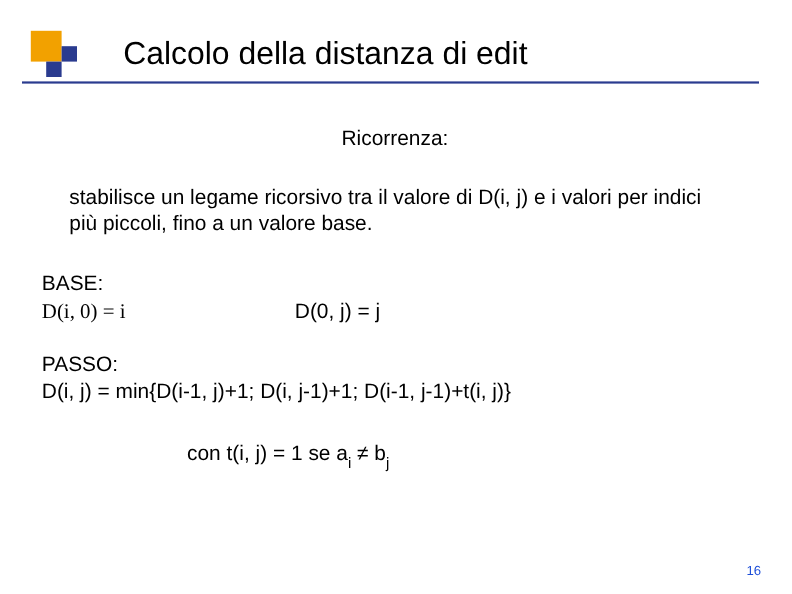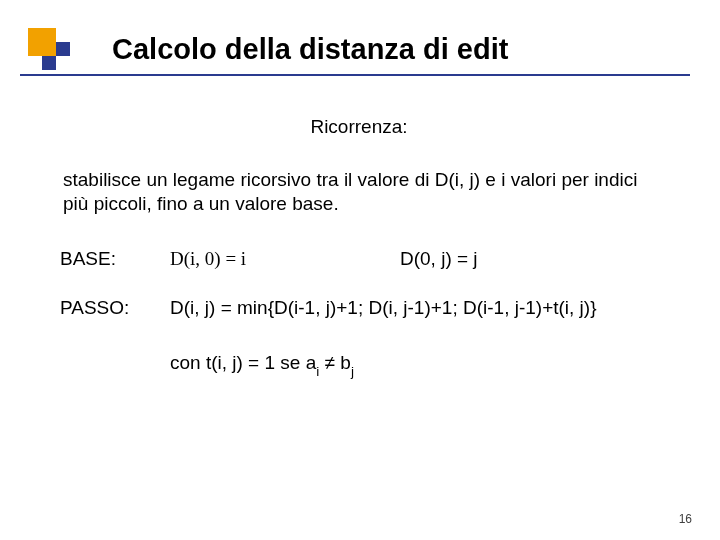--- a/index.html
+++ b/index.html
@@ -43,21 +43,21 @@
     width: 14px;
     height: 14px;
     background: #2a3b8f;
   }
   .title {
     position: absolute;
     top: 33px;
     left: 112px;
     font-family: Arial, Helvetica, sans-serif;
     font-size: 29px;
-    font-weight: bold;
+    font-weight: normal;
     color: #000;
   }
   .title-underline {
     position: absolute;
     top: 74px;
     left: 20px;
     width: 670px;
     height: 2px;
     background: #2a3b8f;
   }
@@ -72,24 +72,24 @@
   .subheading {
     margin-bottom: 28px;
     text-align: center;
   }
   .paragraph {
     margin-left: 25px;
     margin-right: 30px;
     margin-bottom: 30px;
   }
   .definition-row {
-    margin-left: 22px;
     margin-bottom: 24px;
     display: flex;
     align-items: flex-start;
+    flex-direction: column;
   }
   .def-label {
     width: 110px;
     flex-shrink: 0;
   }
   .def-body {
     flex: 1;
   }
   .two-cols {
     display: flex;
@@ -111,21 +111,21 @@
     vertical-align: sub;
     position: relative;
     top: 2px;
   }
   .page-number {
     position: absolute;
     bottom: 14px;
     right: 28px;
     font-family: Arial, Helvetica, sans-serif;
     font-size: 12px;
-    color: #404040;
+    color: #1d4ed8;
   }
 </style>
 </head>
 <body>
 
 <div class="accent-block">
   <div class="orange"></div>
   <div class="blue1"></div>
   <div class="blue2"></div>
 </div>

